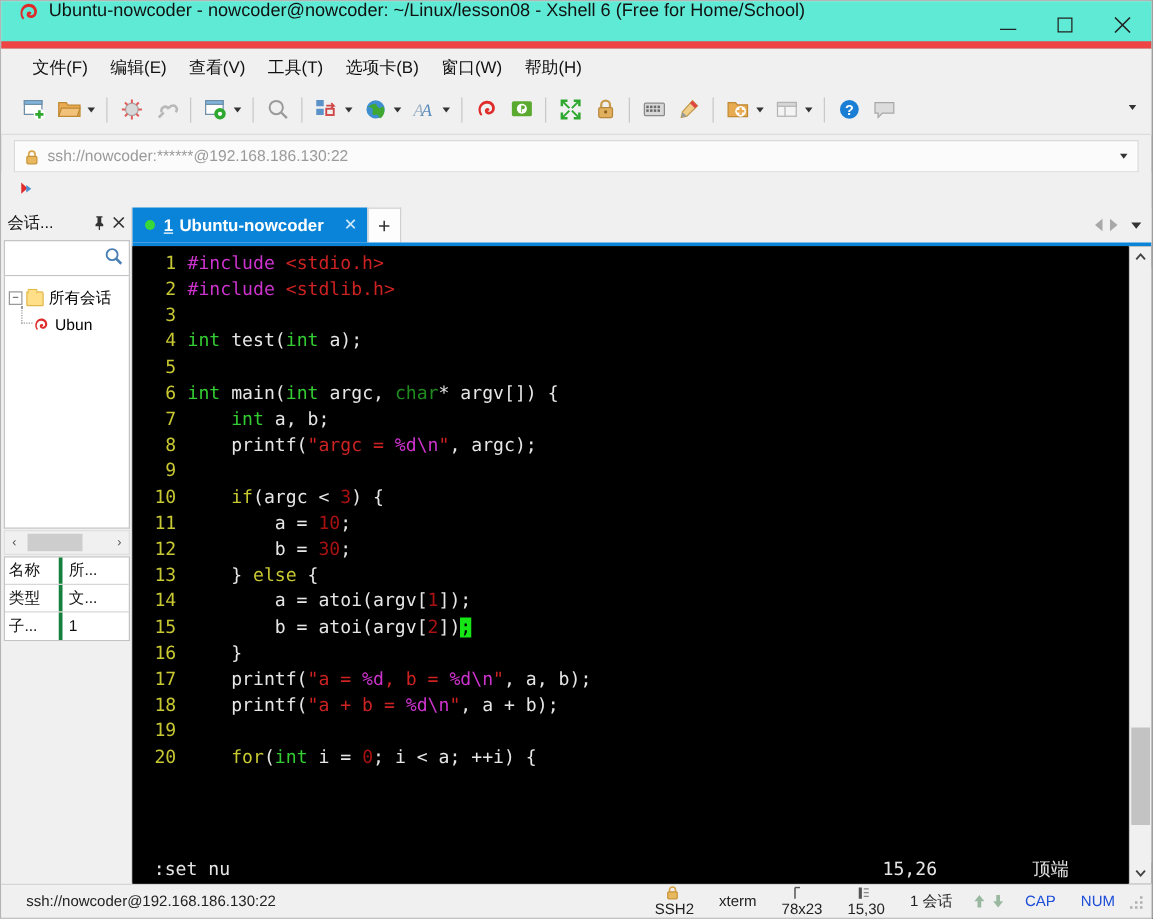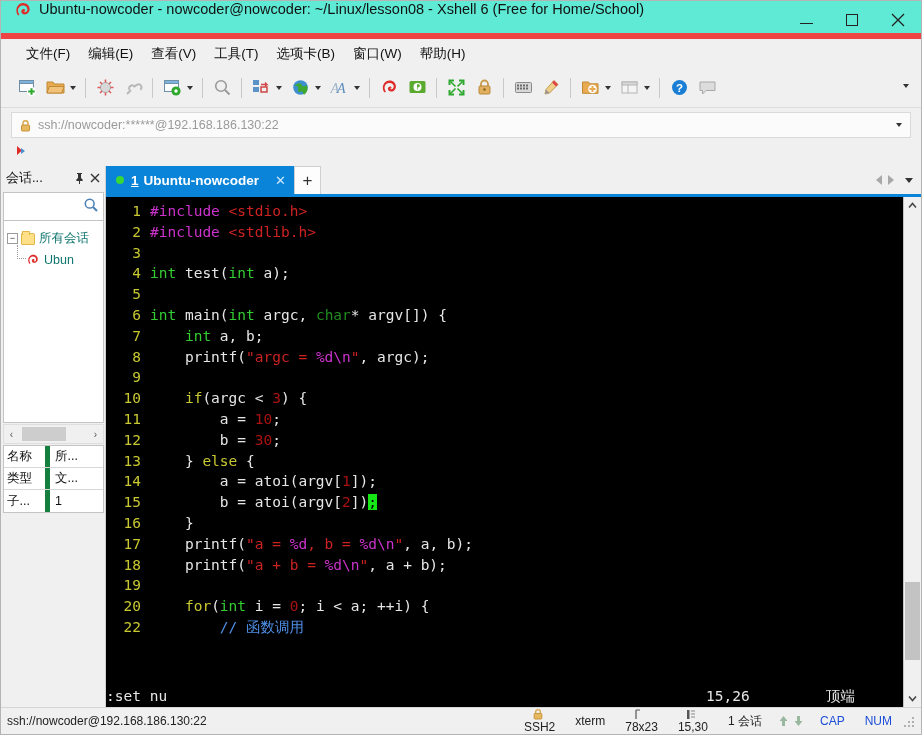--- a/index.html
+++ b/index.html
@@ -78,35 +78,35 @@
               white-space:nowrap; }
   .tree-row.lvl0 { padding-left:3px; }
   .tree-row.lvl1 { padding-left:22px; }
   .expander { width:11px; height:11px; border:1px solid #9a9a9a; background:#fff;
               display:flex; align-items:center; justify-content:center;
               font-size:9px; line-height:9px; color:#333; margin-right:3px; }
   .folder { width:14px; height:12px; background:#ffe089; border:1px solid #e3b84b;
             border-radius:1px 2px 1px 1px; margin-right:4px; position:relative; }
   .folder:after{content:"";position:absolute;top:-3px;left:0;width:6px;height:3px;
             background:#ffe089;border:1px solid #e3b84b;border-bottom:none;border-radius:1px 1px 0 0;}
-  .tree-label { font-size:12.5px; color:#0f766e; }
+  .tree-label { font-size:12.5px; color:#000000; }
   .dotline { position:absolute; left:13px; top:24px; width:1px; height:14px;
              border-left:1px dotted #9a9a9a; }
   .dotline2 { position:absolute; left:13px; top:37px; width:9px; height:1px;
              border-top:1px dotted #9a9a9a; }
   .sb-hscroll { height:20px; background:#f0f0f0; display:flex; align-items:center;
                 flex:0 0 20px; margin:1px 1px 0 1px; border:1px solid #dedede; }
   .hs-arrow { width:15px; text-align:center; font-size:10px; color:#555; }
   .hs-track { flex:1; height:14px; background:#f0f0f0; position:relative; }
   .hs-thumb { position:absolute; left:3px; top:0; width:44px; height:14px; background:#cdcdcd; }
   .sb-props { background:#fff; border:1px solid #c4c4c4; margin:1px 1px 0 1px; flex:0 0 auto; }
   .prop-row { display:flex; height:22px; border-bottom:1px solid #d7d7d7; align-items:center; }
   .prop-row:last-child { border-bottom:none; }
   .prop-k { width:46px; font-size:12.5px; color:#111; padding-left:3px;
-            border-right:5px solid #15803d; height:100%; display:flex; align-items:center;}
+            border-right:3px solid #15803d; height:100%; display:flex; align-items:center;}
   .prop-v { flex:1; font-size:12.5px; color:#111; padding-left:5px; }
   .sb-fill { flex:1; background:#f0f0f0; }
 
   
   .pane { flex:1; display:flex; flex-direction:column; min-width:0;
           border-left:1px solid #d0d0d0; }
   .tabstrip { height:28px; background:#f0f0f0; display:flex; align-items:stretch;
               flex:0 0 28px; }
   .tab { background:#0a84d8; display:flex; align-items:center; padding:0 8px 0 10px;
          color:#fff; min-width:0; }
@@ -138,36 +138,36 @@
   .typ2    { color:#1f8c1f; }
   .pre     { color:#cc33cc; }
   .inc     { color:#cc2222; }
   .str     { color:#cc2222; }
   .esc     { color:#cc33cc; }
   .num     { color:#aa1111; }
   .cmt     { color:#4f8fe8; }
   .cursor  { background:#16e616; color:#000; }
   .statline { position:absolute; left:0; right:0; bottom:0; height:22px;
               display:flex; align-items:center; color:#e6e6e6; }
-  .sl-cmd { padding-left:0; }
+  .sl-cmd { padding-left:17px; }
   .sl-pos { position:absolute; left:600px; }
   .sl-top { position:absolute; left:720px; }
 
   .vscroll { width:18px; background:#f0f0f0; border-left:1px solid #c4c4c4;
              display:flex; flex-direction:column; flex:0 0 18px; }
   .vs-arrow { height:17px; display:flex; align-items:center; justify-content:center;
               font-size:9px; color:#444; }
   .vs-track { flex:1; position:relative; background:#f0f0f0; }
   .vs-thumb { position:absolute; left:1px; right:1px; bottom:30px; height:78px; background:#c3c3c3; }
 
   
   .statusbar { height:27px; background:#f0f0f0; border-top:1px solid #d5d5d5;
                display:flex; align-items:center; flex:0 0 27px; font-size:12px;
                color:#222; }
-  .st-left { padding-left:6px; white-space:nowrap; }
+  .st-left { padding-left:20px; white-space:nowrap; }
   .st-spacer { flex:1; }
   .st-cell { display:flex; align-items:center; padding:0 10px; white-space:nowrap;flex-direction:column; }
   .st-dim { color:#1d4ed8; }
   .st-arrows { display:flex; align-items:center; padding:0 4px; }
   .grip { width:14px; height:14px; margin-right:5px; position:relative; }
 </style>
 </head>
 <body>
 
 <div id="app">
@@ -473,21 +473,20 @@
             <div class="crow"><span class="lnum">11</span><span class="code"><span>        a = </span><span class="num">10</span><span>;</span></span></div>
             <div class="crow"><span class="lnum">12</span><span class="code"><span>        b = </span><span class="num">30</span><span>;</span></span></div>
             <div class="crow"><span class="lnum">13</span><span class="code"><span>    } </span><span class="kw">else</span><span> {</span></span></div>
             <div class="crow"><span class="lnum">14</span><span class="code"><span>        a = atoi(argv[</span><span class="num">1</span><span>]);</span></span></div>
             <div class="crow"><span class="lnum">15</span><span class="code"><span>        b = atoi(argv[</span><span class="num">2</span><span>])</span><span class="cursor">;</span></span></div>
             <div class="crow"><span class="lnum">16</span><span class="code"><span>    }</span></span></div>
             <div class="crow"><span class="lnum">17</span><span class="code"><span>    printf(</span><span class="str">"</span><span class="str">a = </span><span class="esc">%d</span><span class="str">, b = </span><span class="esc">%d\n</span><span class="str">"</span><span>, a, b);</span></span></div>
             <div class="crow"><span class="lnum">18</span><span class="code"><span>    printf(</span><span class="str">"</span><span class="str">a + b = </span><span class="esc">%d\n</span><span class="str">"</span><span>, a + b);</span></span></div>
             <div class="crow"><span class="lnum">19</span><span class="code"></span></div>
             <div class="crow"><span class="lnum">20</span><span class="code"><span>    </span><span class="kw">for</span><span>(</span><span class="typ">int</span><span> i = </span><span class="num">0</span><span>; i &lt; a; ++i) {</span></span></div>
-            <div class="crow"><span class="lnum">22</span><span class="code"><span>        </span><span class="cmt">// 函数调用</span></span></div>
             <div class="statline">
             <span class="sl-cmd">:set nu</span>
             <span class="sl-pos">15,26</span>
             <span class="sl-top">顶端</span>
           </div>
         </div>
         <div class="vscroll">
           <div class="vs-arrow">
             <svg width="9" height="7" viewBox="0 0 9 7">
                 <path d="M1 5.5L4.5 1.5L8 5.5" stroke="#444" stroke-width="1.5" fill="none"></path>

